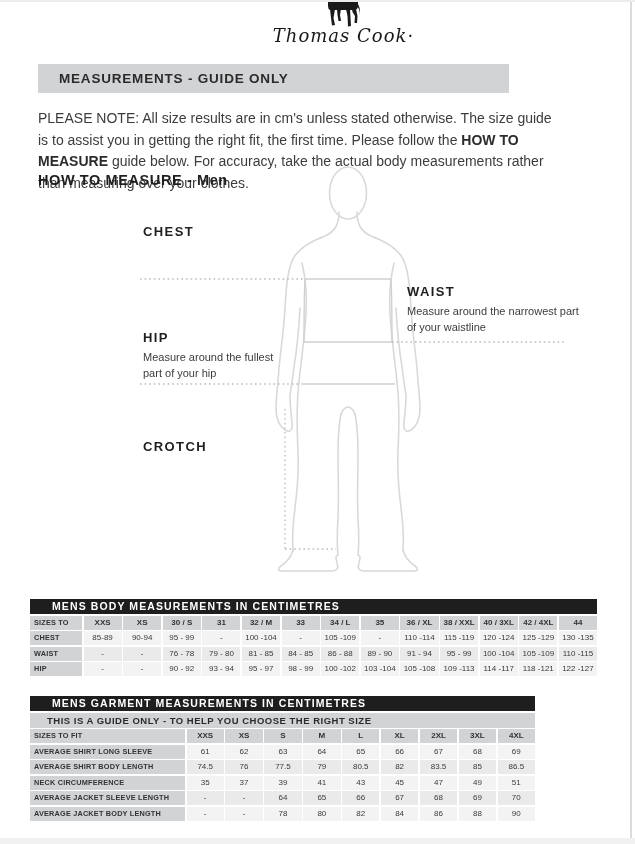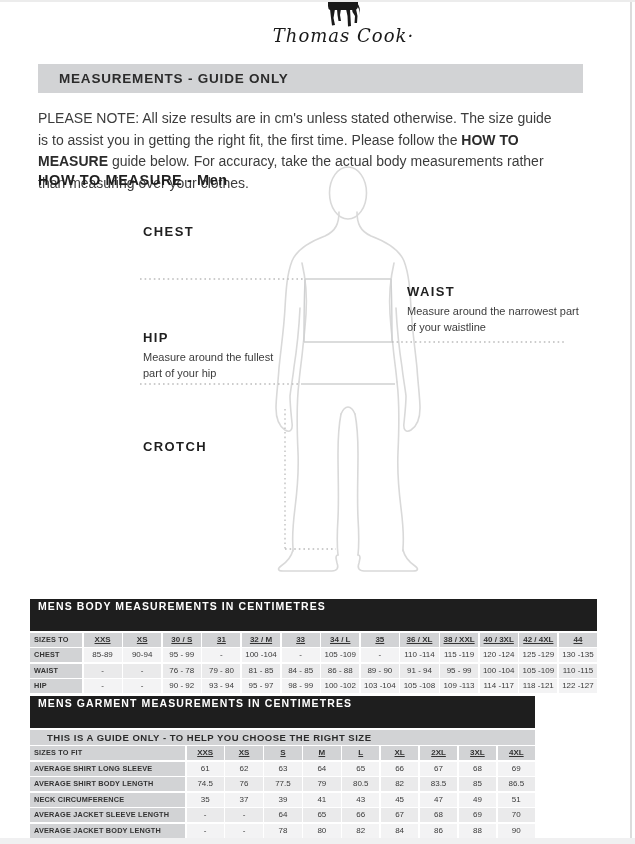--- a/index.html
+++ b/index.html
@@ -4,21 +4,21 @@
 <style>
   html,body{margin:0;padding:0;background:#ffffff;}
   .page{position:relative;width:635px;height:844px;background:#fff;overflow:hidden;
         font-family:"Liberation Sans",sans-serif;color:#3a3a3a;border-top:2px solid #ececec;box-sizing:border-box;}
   
   .logo{position:absolute;left:0;top:0;width:635px;text-align:center;padding-left:26px;}
   .horse{display:block;margin:0 auto;}
   .brand-script{font-family:"DejaVu Serif",serif;font-style:italic;font-size:18px;color:#191919;
                 letter-spacing:1px;margin-top:-3px;}
   
-  .title-bar{position:absolute;left:38px;top:62px;width:545px;height:29px;background:#d2d3d5;
+  .title-bar{position:absolute;left:38px;top:62px;width:471px;height:29px;background:#d2d3d5;
              line-height:29px;padding-left:21px;box-sizing:border-box;font-weight:bold;font-size:13.5px;
              letter-spacing:0.8px;color:#2b2b2b;}
   
   .note{position:absolute;left:38px;top:106px;width:522px;font-size:14px;line-height:1.55;color:#3c3c3c;margin:0;}
   .note b{color:#2b2b2b;}
   
   .htm-heading{position:absolute;left:38px;top:170px;margin:0;font-size:14.5px;font-weight:bold;
                letter-spacing:0.6px;color:#1f1f1f;}
   
   .figure-svg{position:absolute;left:0;top:160px;}
@@ -28,31 +28,31 @@
   .measure p{margin:0;font-size:11px;line-height:1.45;color:#3c3c3c;}
   .m-chest{left:143px;top:222px;width:178px;}
   .m-waist{left:407px;top:282px;width:182px;}
   .m-hip{left:143px;top:328px;width:152px;}
   .m-crotch{left:143px;top:437px;width:168px;}
   
   .tbl{position:absolute;background:#fff;}
   .tbl-body{left:30px;top:597px;width:567px;}
   .tbl-garment{left:30px;top:694px;width:505px;}
   .tbl-title{background:#1e1e1e;color:#fff;font-weight:bold;font-size:10.5px;letter-spacing:1.1px;
-             height:32px;line-height:15px;padding-left:8px;margin-bottom:1.5px;}
+             height:15px;line-height:15px;padding-left:22px;margin-bottom:1.5px;}
   .tbl-subtitle{background:#d2d3d5;color:#2b2b2b;font-weight:bold;font-size:9.5px;letter-spacing:0.5px;
              height:15px;line-height:15px;padding-left:17px;margin-bottom:1.5px;}
   .tbl-row{display:grid;column-gap:1.5px;margin-bottom:1.5px;}
   .tbl-body .tbl-row{grid-template-columns:52px repeat(13,1fr);}
   .tbl-garment .tbl-row{grid-template-columns:155px repeat(9,1fr);}
   .tbl-cell{height:14px;line-height:14px;text-align:center;font-size:8px;background:#f3f3f4;color:#3a3a3a;}
   .tbl-row.alt .tbl-cell{background:#eaeaeb;}
   .tbl-label{height:14px;line-height:14px;text-align:left;padding-left:4px;font-size:7.3px;font-weight:bold;
              background:#d2d3d5;color:#333;letter-spacing:0.2px;}
-  .tbl-head .tbl-cell{background:#d2d3d5;font-weight:bold;font-size:8px;color:#333;text-decoration:underline;}
+  .tbl-head .tbl-cell{background:#d2d3d5;font-weight:bold;font-size:8px;color:#333;}
   
   .right-border{position:absolute;right:3px;top:0;width:2px;height:838px;background:#dcdcdc;}
   .bottom-strip{position:absolute;left:0;bottom:0;width:635px;height:6px;background:#f0f0f1;}
 </style>
 </head>
 <body>
 
 <div class="page">
 
   <header class="logo">

